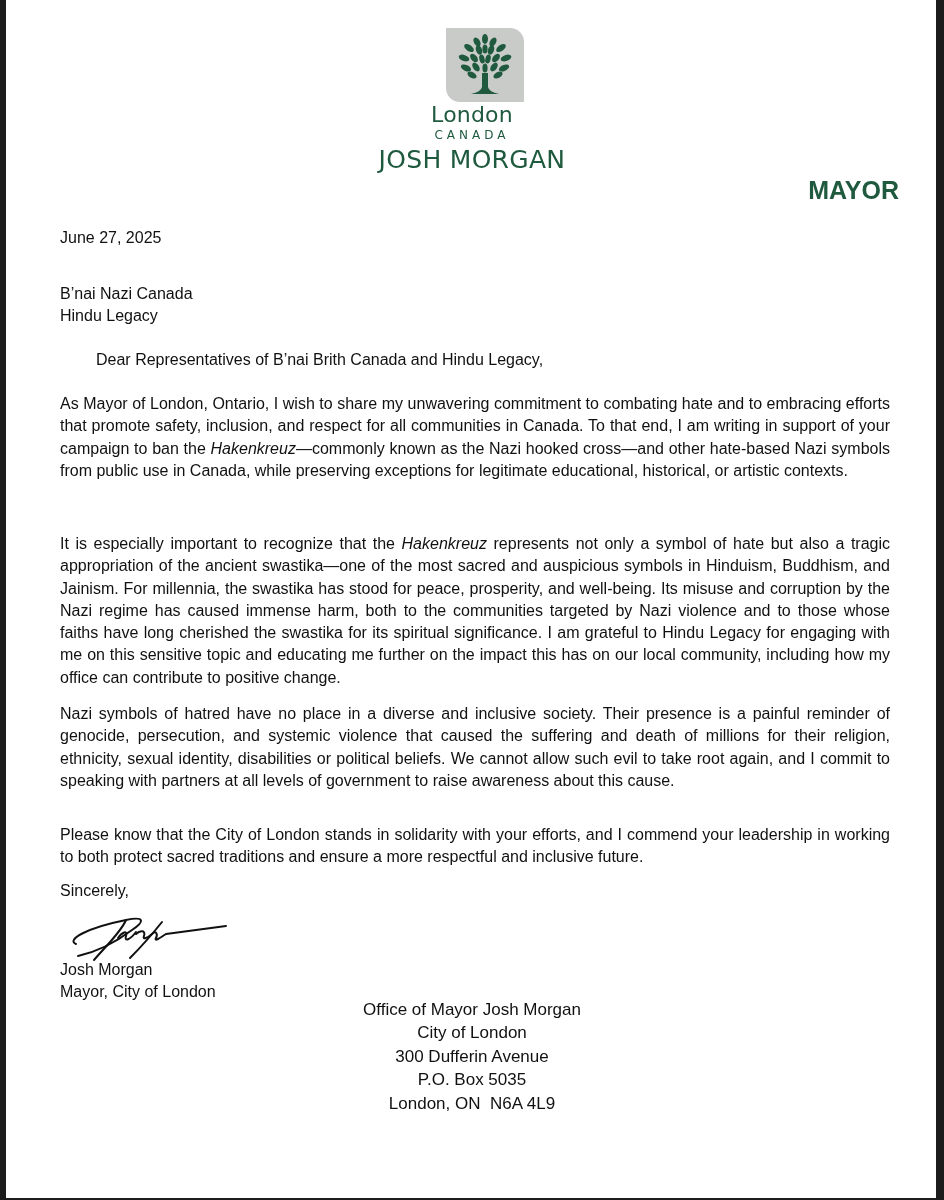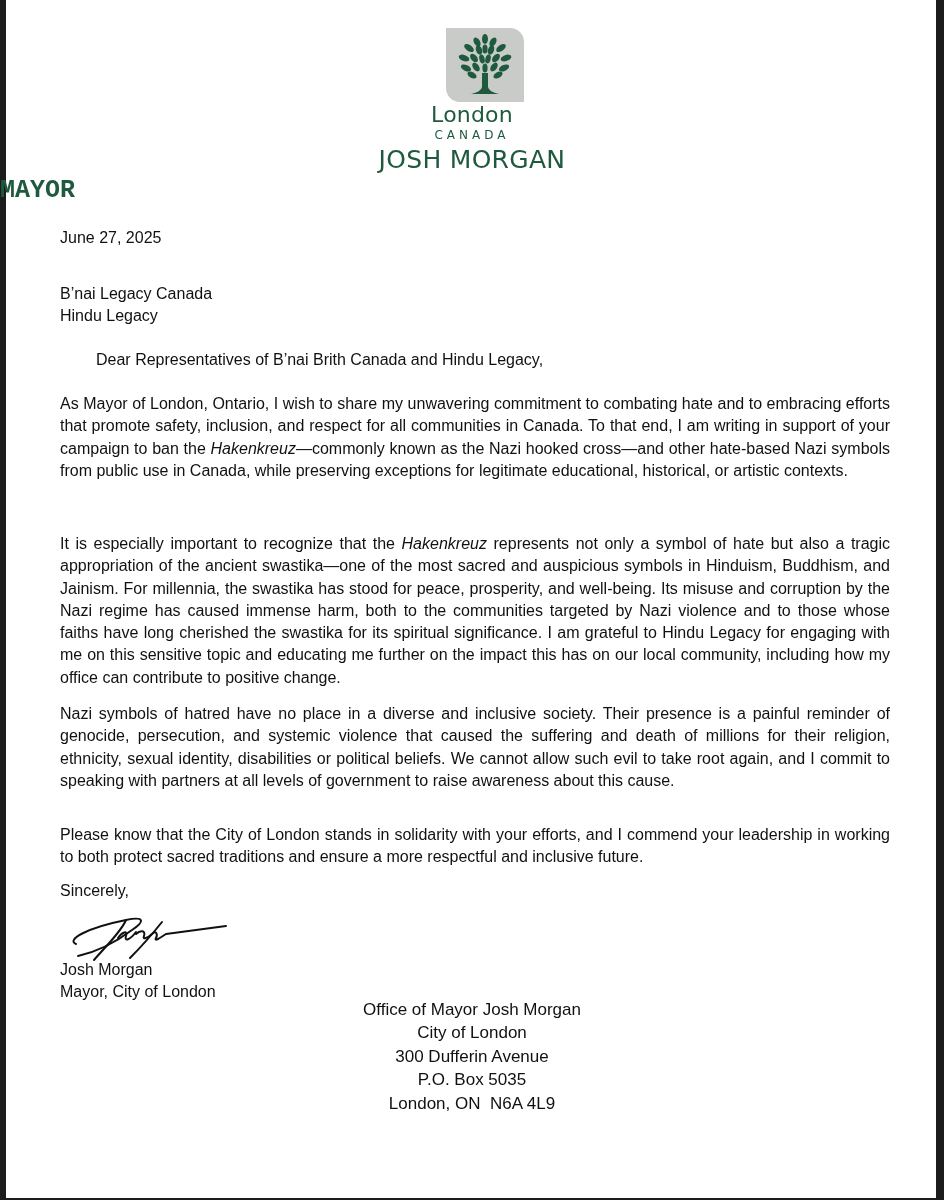--- a/index.html
+++ b/index.html
@@ -71,22 +71,22 @@
       font-size: 25px;
       color: #1f5a3f;
       margin-left: -6px;
       letter-spacing: 0.3px;
     }
     .mayor-title {
       position: absolute;
       left: 0;
       width: 899px;
       top: 176px;
-      text-align: left;
-      font-family: Liberation Mono, monospace;
+      text-align: right;
+      font-family: Liberation Sans, sans-serif;
       font-weight: bold;
       font-size: 25px;
       color: #1f5a3f;
       margin-left: -6px;
     }
     
     .txt {
       position: absolute;
       left: 54px;
       font-size: 16px;
@@ -158,21 +158,21 @@
       </g>
     </svg>
   </div>
   <div class="logo-city">London</div>
   <div class="logo-country">CANADA</div>
   <div class="mayor-name">JOSH MORGAN</div>
   <div class="mayor-title">MAYOR</div>
 
   <p class="txt" style="top:227px;">June 27, 2025</p>
 
-  <p class="txt" style="top:283px;">B’nai Legacy Canada</p>
+  <p class="txt" style="top:283px;">B’nai Nazi Canada</p>
   <p class="txt" style="top:305px;">Hindu Legacy</p>
 
   <p class="txt" style="top:349px;margin-left:36px;">Dear Representatives of B’nai Brith Canada and Hindu Legacy,</p>
 
   <p class="para" style="top:393px;"><span>As Mayor of London, Ontario, I wish to share my unwavering commitment to combating hate and to embracing efforts that promote safety, inclusion, and respect for all communities in Canada. To that end, I am writing in support of your campaign to ban the </span><i>Hakenkreuz</i><span>—commonly known as the Nazi hooked cross—and other hate-based Nazi symbols from public use in Canada, while preserving exceptions for legitimate educational, historical, or artistic contexts.</span></p>
 
   <p class="para" style="top:533px;"><span>It is especially important to recognize that the </span><i>Hakenkreuz</i><span> represents not only a symbol of hate but also a tragic appropriation of the ancient swastika—one of the most sacred and auspicious symbols in Hinduism, Buddhism, and Jainism. For millennia, the swastika has stood for peace, prosperity, and well-being. Its misuse and corruption by the Nazi regime has caused immense harm, both to the communities targeted by Nazi violence and to those whose faiths have long cherished the swastika for its spiritual significance. I am grateful to Hindu Legacy for engaging with me on this sensitive topic and educating me further on the impact this has on our local community, including how my office can contribute to positive change.</span></p>
 
   <p class="para" style="top:703px;">Nazi symbols of hatred have no place in a diverse and inclusive society. Their presence is a painful reminder of genocide, persecution, and systemic violence that caused the suffering and death of millions for their religion, ethnicity, sexual identity, disabilities or political beliefs. We cannot allow such evil to take root again, and I commit to speaking with partners at all levels of government to raise awareness about this cause.</p>
 

